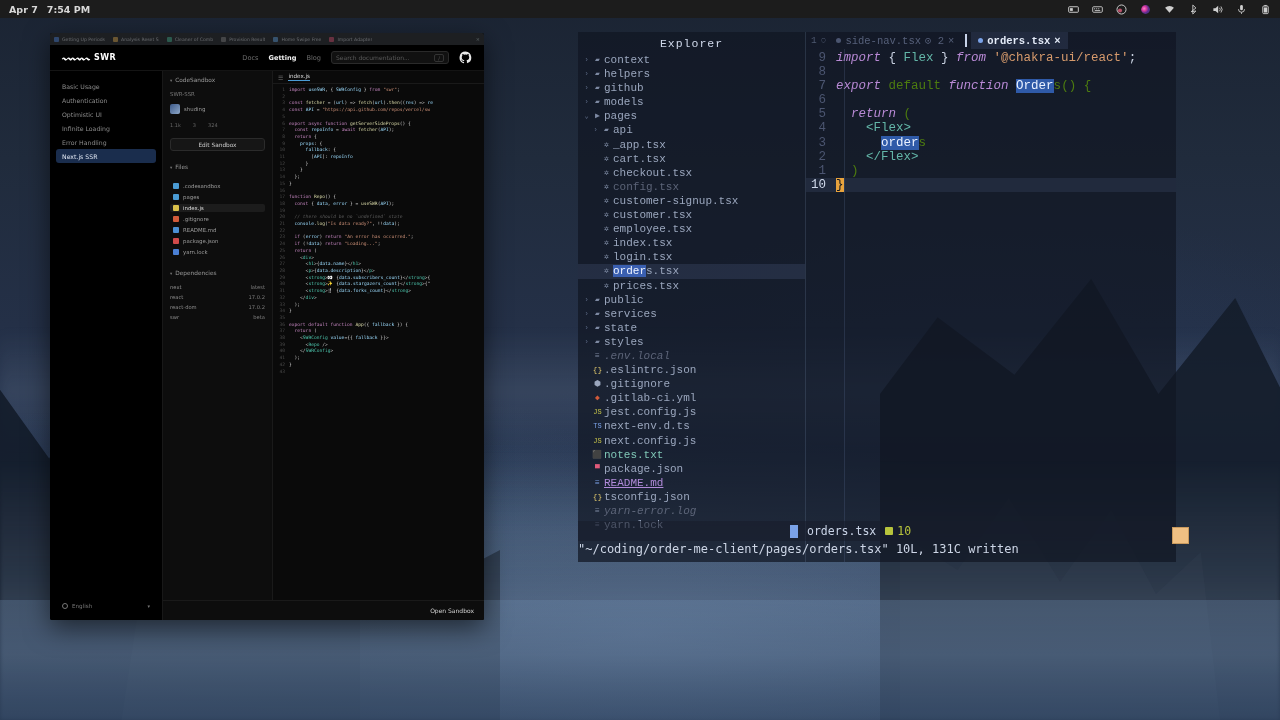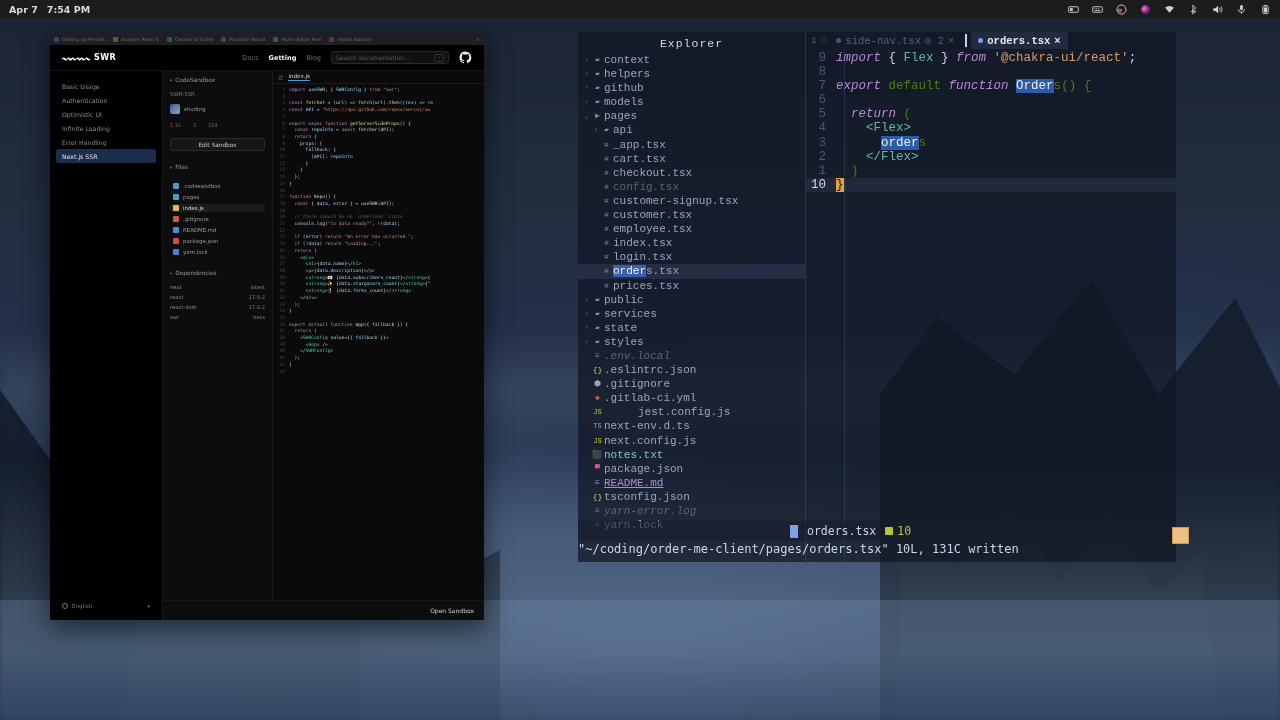--- a/index.html
+++ b/index.html
@@ -663,21 +663,21 @@
             <span class="nm" style="color: rgb(154, 166, 189);">.gitignore</span>
           </div>
           <div class="tr ">
             <span class="arw"></span>
             <span class="ico" style="color: rgb(208, 90, 58);">◆</span>
             <span class="nm" style="color: rgb(154, 166, 189);">.gitlab-ci.yml</span>
           </div>
           <div class="tr ">
             <span class="arw"></span>
             <span class="ico" style="color: rgb(199, 196, 74); font-size: 7px;">JS</span>
-            <span class="nm" style="color: rgb(154, 166, 189); margin-left: 34px;">jest.config.js</span>
+            <span class="nm" style="color: rgb(154, 166, 189);">jest.config.js</span>
           </div>
           <div class="tr ">
             <span class="arw"></span>
             <span class="ico" style="color: rgb(122, 162, 232); font-size: 7px;">TS</span>
             <span class="nm" style="color: rgb(154, 166, 189); text-align: right;">next-env.d.ts</span>
           </div>
           <div class="tr ">
             <span class="arw"></span>
             <span class="ico" style="color: rgb(199, 196, 74); font-size: 7px;">JS</span>
             <span class="nm" style="color: rgb(154, 166, 189);">next.config.js</span>

